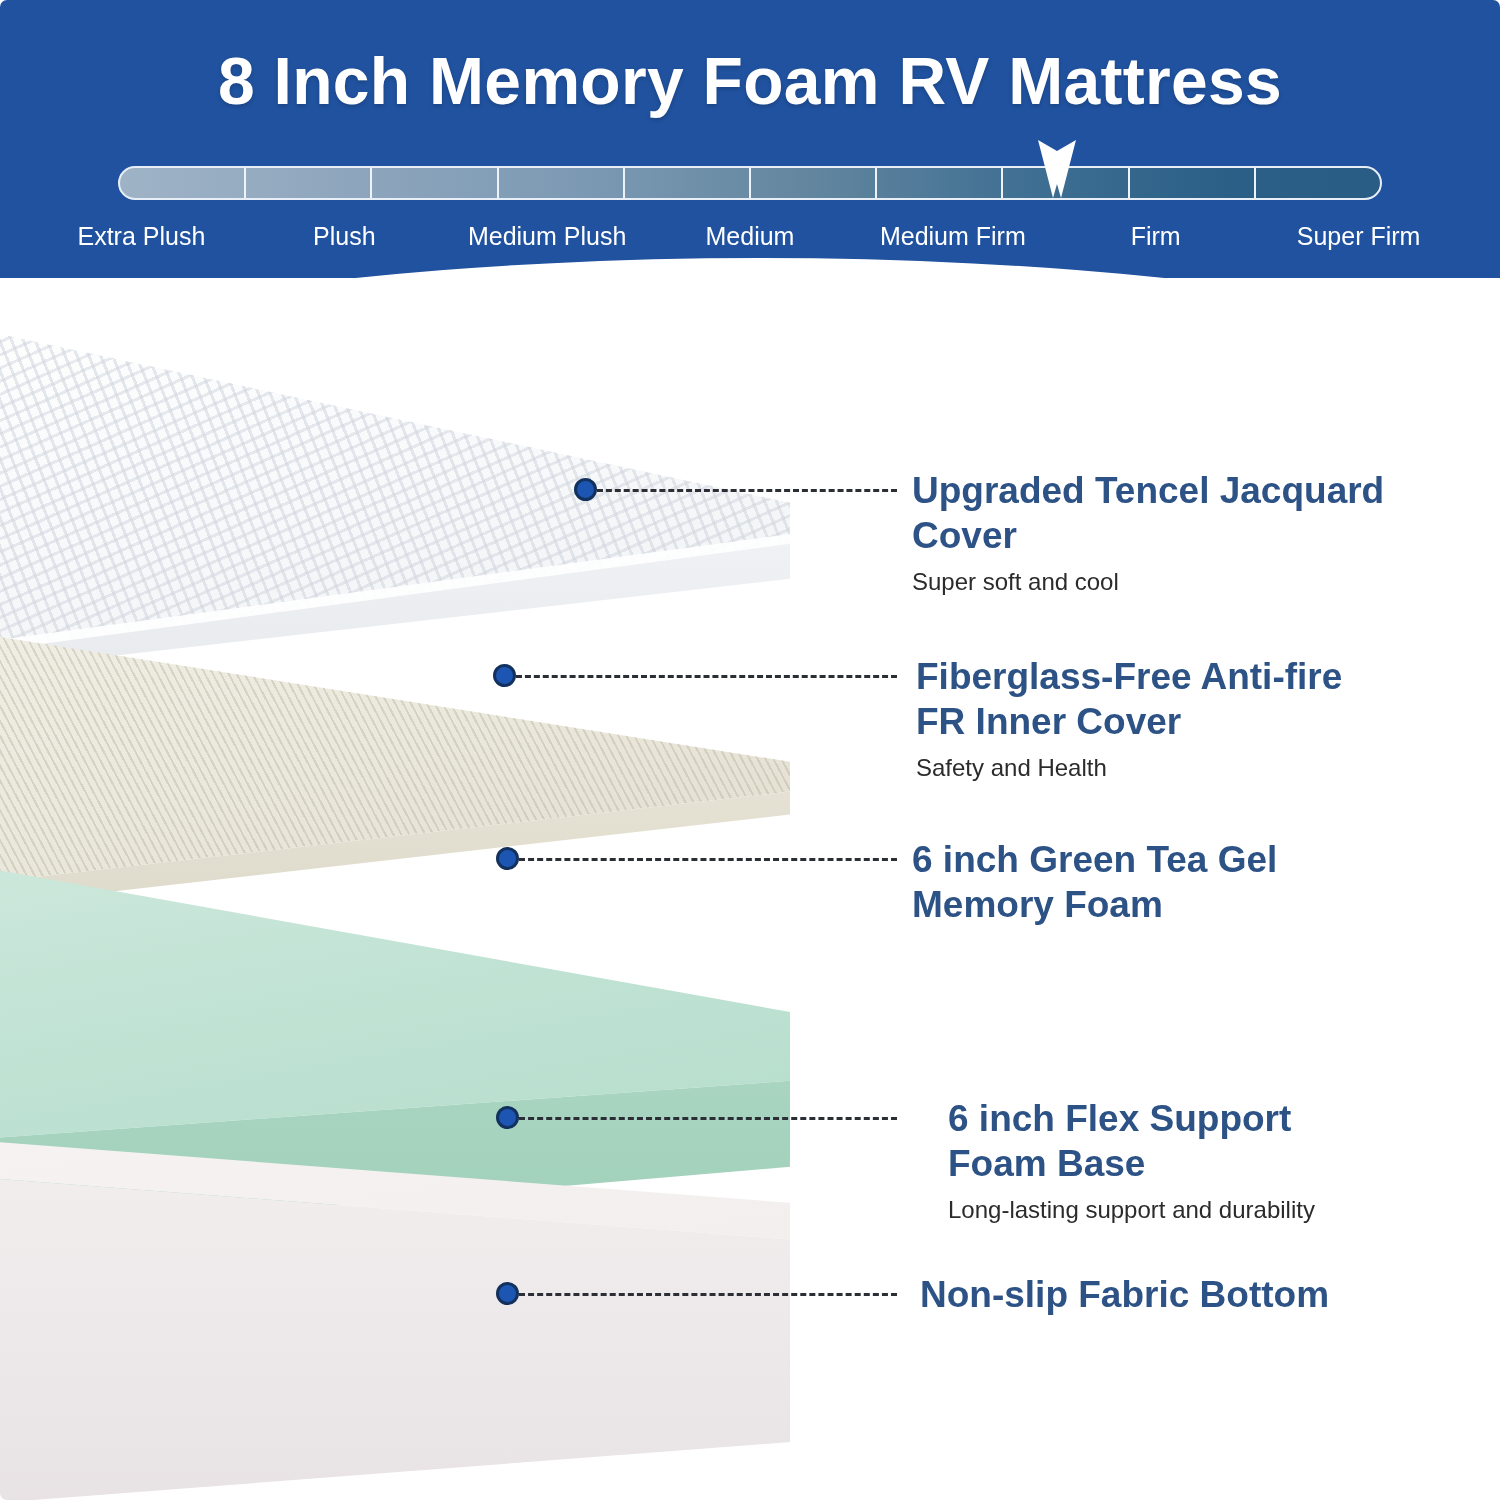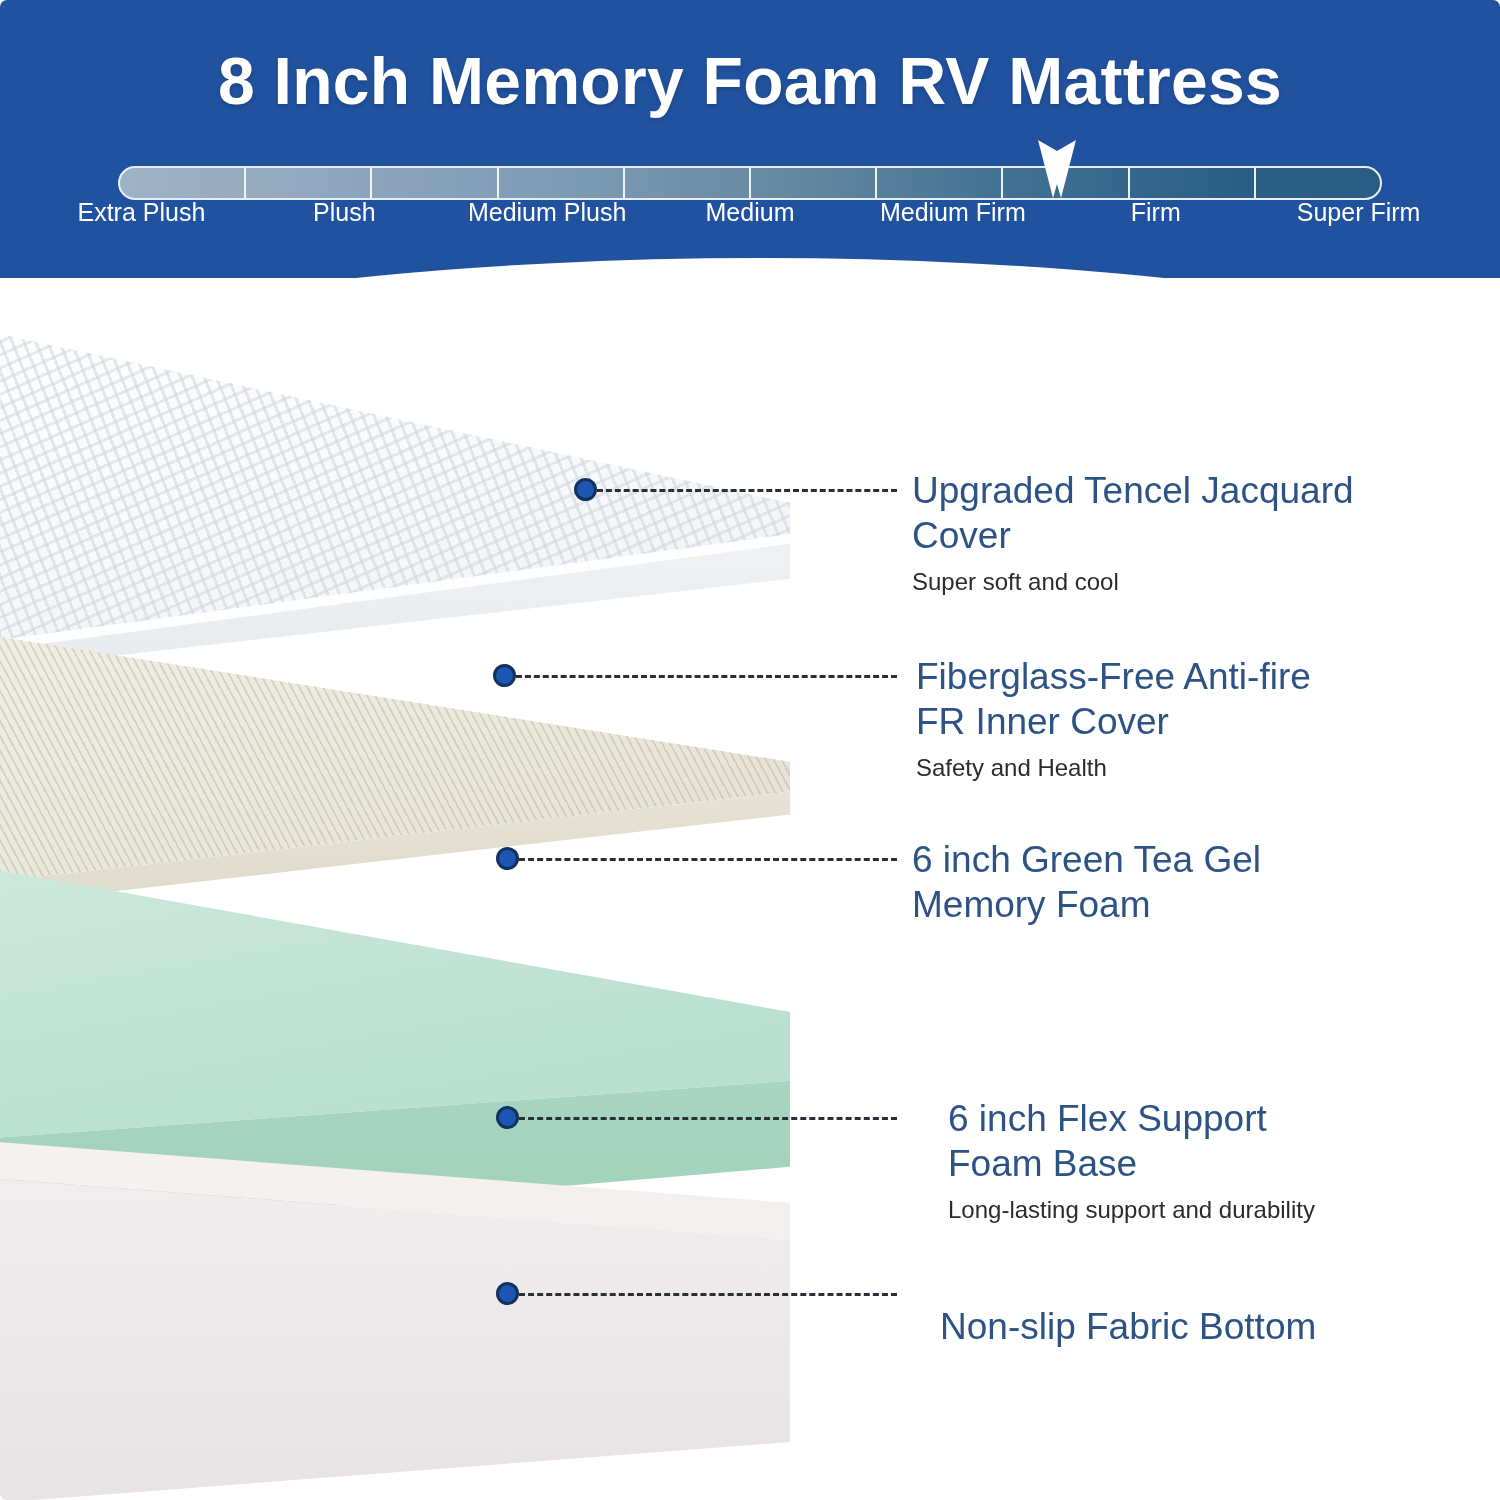--- a/index.html
+++ b/index.html
@@ -63,22 +63,23 @@
   }
   .scale-seg:last-child{border-right:none;}
 
   #scale-pointer{
     position:absolute;
     left:918px;top:-28px;
     width:42px;height:62px;
   }
 
   #scale-labels{
-    position:absolute;left:40px;top:196px;width:1420px;height:80px;
+    position:absolute;left:40px;top:220px;width:1420px;height:80px;
     display:flex;
+    justify-content:flex-end;
   }
   .scale-label{
     flex:1 1 0;
     text-align:center;
     color:#ffffff;
     font-size:25px;
     line-height:32px;
     font-weight:400;
   }
 
@@ -187,21 +188,21 @@
   }
   .leader{
     position:absolute;height:0;
     border-top:3px dashed #2b2f35;
   }
   .ctext{position:absolute;}
   .ctitle{
     color:#2d5285;
     font-size:37px;
     line-height:45px;
-    font-weight:400;
+    font-weight:700;
     white-space:pre-line;
   }
   .csub{
     color:#2b2b2b;
     font-size:24px;
     line-height:40px;
     font-weight:400;
     margin-top:4px;
     white-space:nowrap;
   }
@@ -307,18 +308,18 @@
     <div class="ctext" style="left:948px;top:1096px;width:560px;">
       <div class="ctitle">6 inch Flex Support
 Foam Base</div>
       <div class="csub">Long-lasting support and durability</div>
     </div>
   </div>
 
   <div class="callout">
     <div class="dot" style="left:496px;top:1282px;"></div>
     <div class="leader" style="left:519px;top:1293px;width:378px;"></div>
-    <div class="ctext" style="left:940px;top:1272px;width:560px;margin-top:32px;">
+    <div class="ctext" style="left:920px;top:1272px;width:560px;">
       <div class="ctitle">Non-slip Fabric Bottom</div>
     </div>
   </div>
 
 </div>
 
 </body></html>

